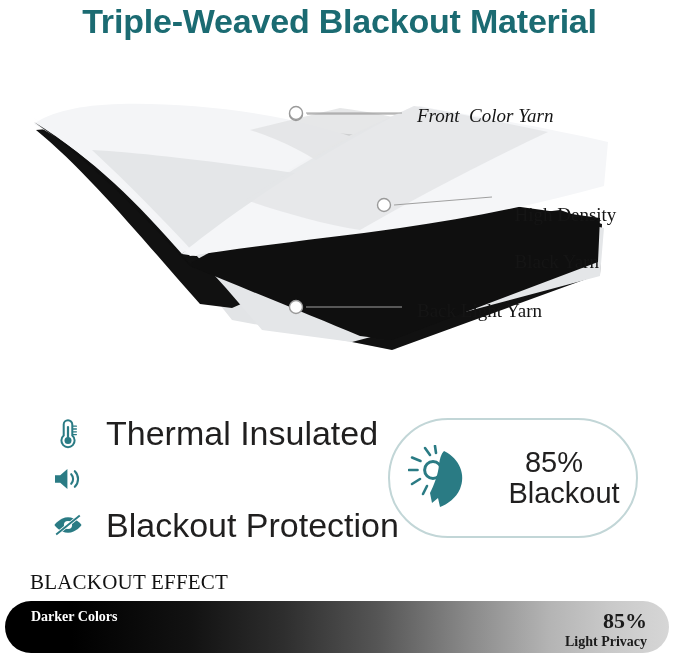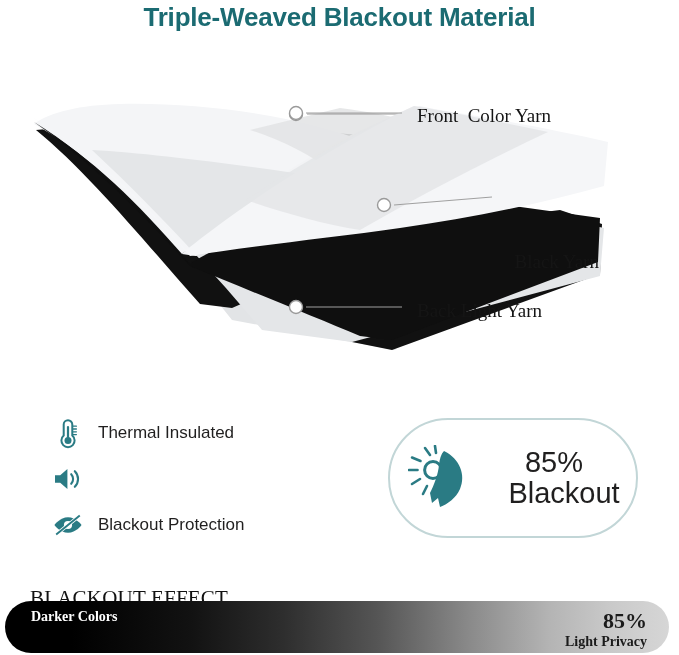--- a/index.html
+++ b/index.html
@@ -18,21 +18,21 @@
 
   
   #title {
     position: absolute;
     left: 0;
     top: 2px;
     width: 679px;
     text-align: center;
     font-family: "Liberation Sans", sans-serif;
     font-weight: bold;
-    font-size: 26px;
+    font-size: 34px;
     letter-spacing: -0.2px;
     color: #1b6b72;
     white-space: nowrap;
   }
 
   
   #diagram {
     position: absolute;
     left: 0;
     top: 78px;
@@ -42,21 +42,21 @@
   #diagram svg { display: block; }
 
   .callout-text {
     position: absolute;
     font-family: "Liberation Serif", serif;
     font-size: 19px;
     color: #151515;
     line-height: 1.22;
     white-space: pre;
   }
-  #callout-front-label { left: 417px; top: 104px; }
+  #callout-front-label { left: 417px; top: 104px; font-style: italic; }
   #callout-black-label { left: 505px; top: 180px; }
   #callout-back-label  { left: 417px; top: 299px; }
 
   
   #features {
     position: absolute;
     left: 48px;
     top: 410px;
     width: 310px;
   }
@@ -68,23 +68,23 @@
   .feature-icon {
     width: 40px;
     height: 34px;
     flex: 0 0 40px;
     display: flex;
     align-items: center;
     justify-content: center;
   }
   .feature-label {
     font-family: "Liberation Sans", sans-serif;
-    font-size: 17px;
+    font-size: 34px;
     color: #201f1f;
-    margin-left: 10px;
+    margin-left: 18px;
     white-space: nowrap;
   }
 
   
   #blackout-badge {
     position: absolute;
     left: 388px;
     top: 418px;
     width: 250px;
     height: 120px;
@@ -111,21 +111,21 @@
     color: #201f1f;
     line-height: 1.08;
   }
   #badge-pct { font-size: 29px; font-weight: normal; }
   #badge-word { font-size: 29px; font-weight: normal; margin-left: 20px; }
 
   
   #effect-title {
     position: absolute;
     left: 30px;
-    top: 586px;
+    top: 570px;
     font-family: "Liberation Serif", serif;
     font-size: 21px;
     color: #111111;
     letter-spacing: 0.2px;
     white-space: nowrap;
   }
   #effect-bar {
     position: absolute;
     left: 5px;
     top: 601px;
@@ -245,21 +245,21 @@
   <line x1="306" y1="35" x2="402" y2="35" stroke="#a0a0a0" stroke-width="1.2"></line>
   <circle cx="296" cy="35" r="6.5" fill="#ffffff" stroke="#9a9a9a" stroke-width="1.4"></circle>
   <line x1="394" y1="127" x2="492" y2="119" stroke="#a0a0a0" stroke-width="1.2"></line>
   <circle cx="384" cy="127" r="6.5" fill="#ffffff" stroke="#9a9a9a" stroke-width="1.4"></circle>
   <line x1="306" y1="229" x2="402" y2="229" stroke="#a0a0a0" stroke-width="1.2"></line>
   <circle cx="296" cy="229" r="6.5" fill="#ffffff" stroke="#9a9a9a" stroke-width="1.4"></circle>
 </svg>
 
 <div class="callout-text" id="callout-front-label">Front  Color Yarn</div>
 <div class="callout-text" id="callout-black-label">
-  <br>
+  <span>High Density</span><br>
   <span>Black Yarn</span>
 </div>
 <div class="callout-text" id="callout-back-label">Back Light Yarn</div>
 
 <div id="features">
 
   <div class="feature-row">
     <span class="feature-icon">
       <svg width="24" height="32" viewBox="0 0 24 32" xmlns="http://www.w3.org/2000/svg">
         <path d="M12 3.2 a4.3 4.3 0 0 1 4.3 4.3 v11.1 a6.6 6.6 0 1 1 -8.6 0 V7.5 A4.3 4.3 0 0 1 12 3.2 Z" fill="none" stroke="#2a7b84" stroke-width="2"></path>

